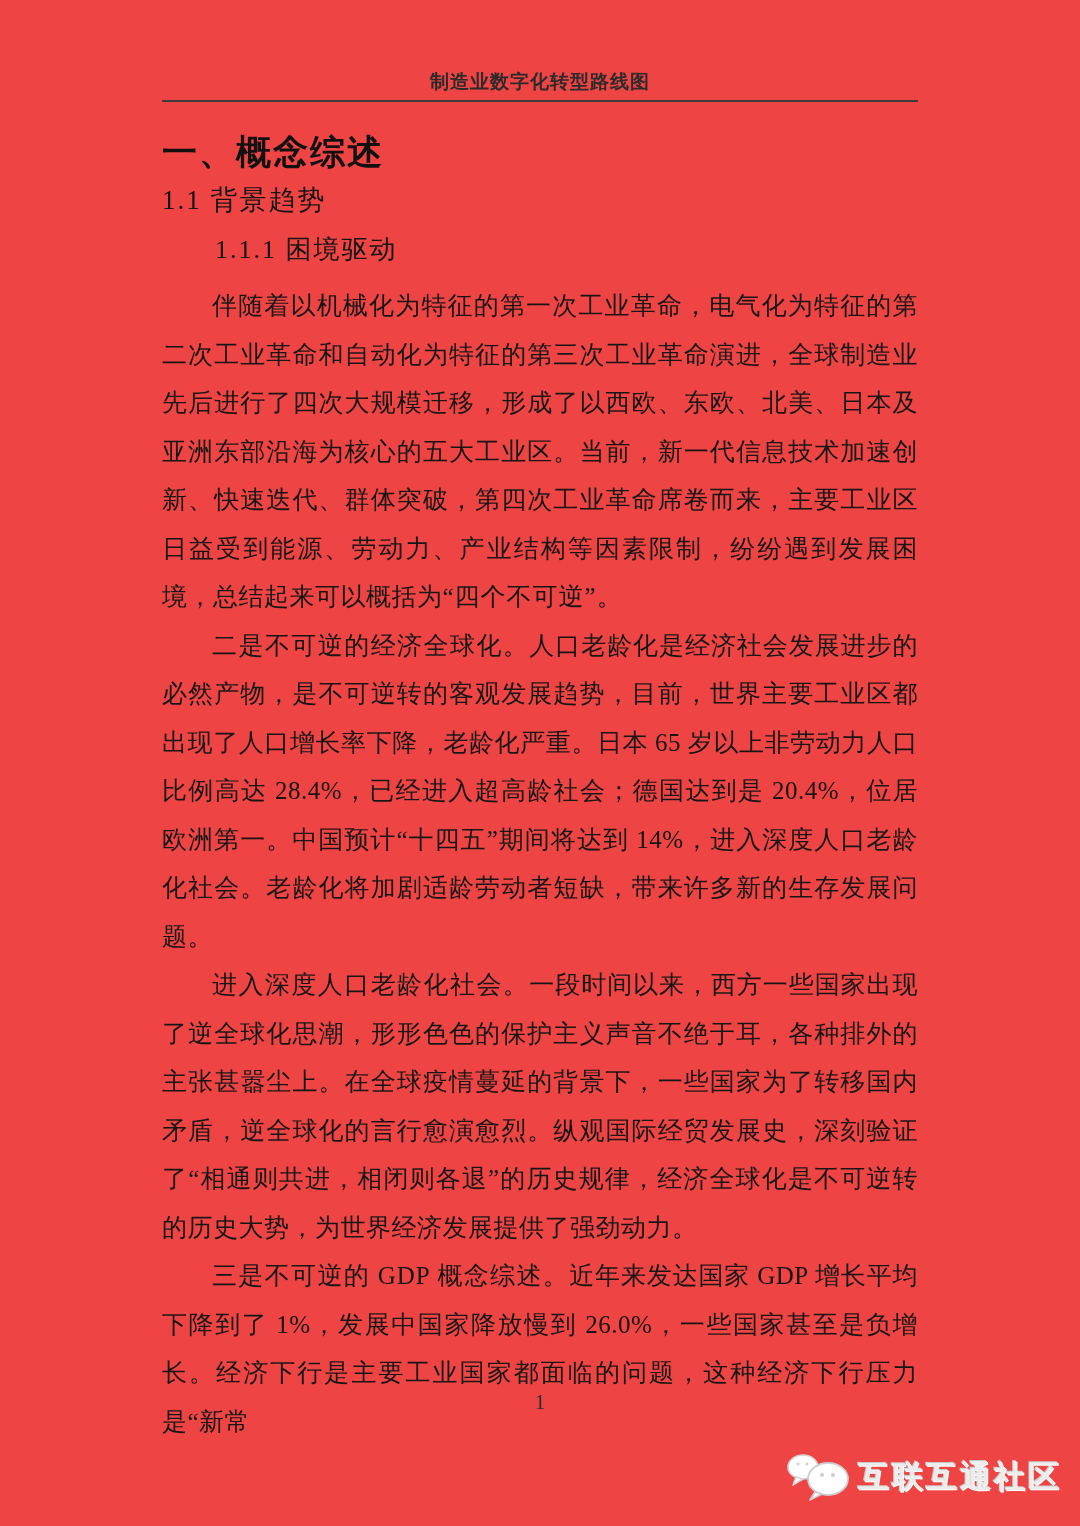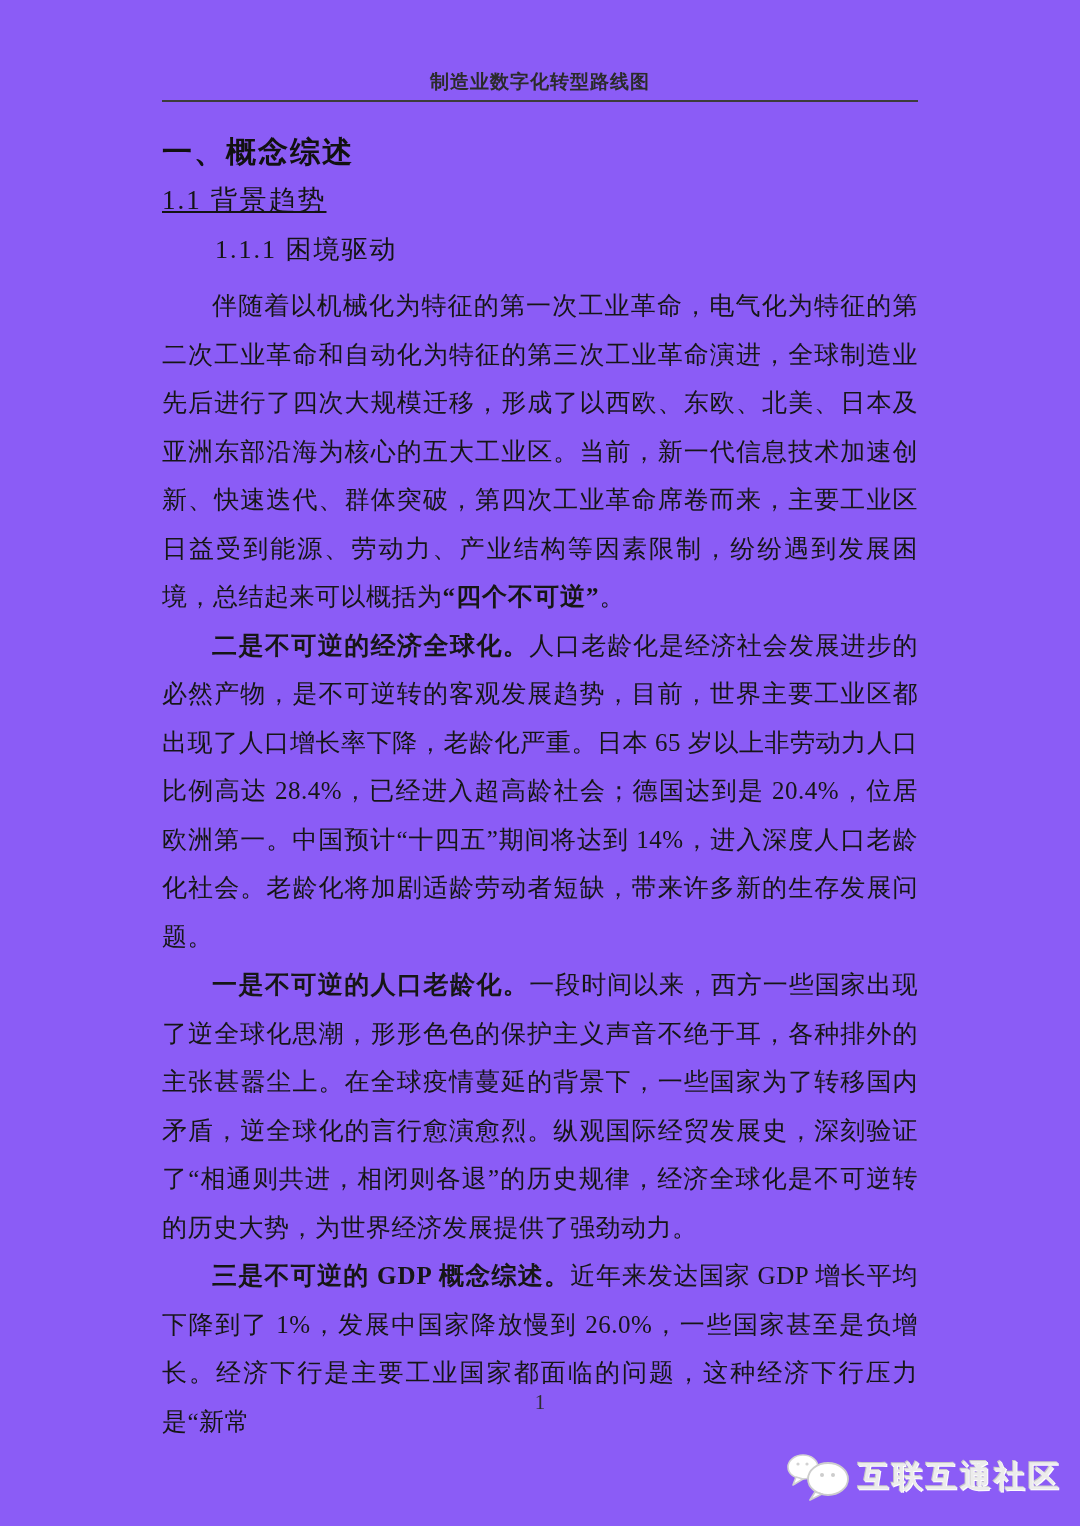--- a/index.html
+++ b/index.html
@@ -4,21 +4,21 @@
 <style>
   html, body {
     margin: 0;
     padding: 0;
     background: #ffffff;
   }
   .page {
     position: relative;
     width: 1080px;
     height: 1526px;
-    background: #8b5cf6;
+    background: #ef4444;
     overflow: hidden;
     font-family: "Liberation Serif", "DejaVu Serif", serif;
     color: #161616;
   }
   .inner {
     padding: 0 162px;
   }
   
   .doc-header {
     padding-top: 70px;
@@ -35,34 +35,33 @@
   .header-rule {
     margin-top: 7px;
     border: 0;
     border-bottom: 2px solid #3c3c3c;
     height: 0;
   }
   
   .h1 {
     margin: 31px 0 0 0;
     font-family: "Liberation Sans", "DejaVu Sans", sans-serif;
-    font-size: 30px;
+    font-size: 35px;
     font-weight: 700;
     line-height: 37px;
     color: #111;
     letter-spacing: 2px;
   }
   .h2 {
     margin: 13px 0 0 0;
     font-size: 27px;
     font-weight: 400;
     line-height: 34px;
     color: #141414;
     letter-spacing: 2px;
-    text-decoration: underline;
   }
   .h3 {
     margin: 16px 0 16px 0;
     padding-left: 53px;
     font-size: 26px;
     font-weight: 400;
     line-height: 33px;
     color: #141414;
     letter-spacing: 2px;
   }
@@ -73,21 +72,21 @@
   .paragraphs p {
     margin: 0;
     font-size: 25px;
     line-height: 48.5px;
     text-align: justify;
     text-indent: 2em;
     color: #161616;
     letter-spacing: 0.5px;
   }
   .paragraphs p span.b {
-    font-weight: 700;
+    font-weight: 400;
     letter-spacing: 1px;
   }
   
   .page-number {
     position: absolute;
     top: 1390px;
     left: 0;
     width: 100%;
     text-align: center;
     font-size: 21px;
@@ -126,21 +125,21 @@
     </header>
 
     <main>
       <h1 class="h1">一、概念综述</h1>
       <h2 class="h2">1.1 背景趋势</h2>
       <h3 class="h3">1.1.1 困境驱动</h3>
 
       <div id="paragraphs" class="paragraphs">
           <p><span>伴随着以机械化为特征的第一次工业革命，电气化为特征的第二次工业革命和自动化为特征的第三次工业革命演进，全球制造业先后进行了四次大规模迁移，形成了以西欧、东欧、北美、日本及亚洲东部沿海为核心的五大工业区。当前，新一代信息技术加速创新、快速迭代、群体突破，第四次工业革命席卷而来，主要工业区日益受到能源、劳动力、产业结构等因素限制，纷纷遇到发展困境，总结起来可以概括为</span><span class="b">“四个不可逆”</span><span>。</span></p>
           <p><span class="b">二是不可逆的经济全球化。</span><span>人口老龄化是经济社会发展进步的必然产物，是不可逆转的客观发展趋势，目前，世界主要工业区都出现了人口增长率下降，老龄化严重。日本 65 岁以上非劳动力人口比例高达 28.4%，已经进入超高龄社会；德国达到是 20.4%，位居欧洲第一。中国预计“十四五”期间将达到 14%，进入深度人口老龄化社会。老龄化将加剧适龄劳动者短缺，带来许多新的生存发展问题。</span></p>
-          <p><span class="b">一是不可逆的人口老龄化。</span><span>一段时间以来，西方一些国家出现了逆全球化思潮，形形色色的保护主义声音不绝于耳，各种排外的主张甚嚣尘上。在全球疫情蔓延的背景下，一些国家为了转移国内矛盾，逆全球化的言行愈演愈烈。纵观国际经贸发展史，深刻验证了“相通则共进，相闭则各退”的历史规律，经济全球化是不可逆转的历史大势，为世界经济发展提供了强劲动力。</span></p>
+          <p><span class="b">进入深度人口老龄化社会。</span><span>一段时间以来，西方一些国家出现了逆全球化思潮，形形色色的保护主义声音不绝于耳，各种排外的主张甚嚣尘上。在全球疫情蔓延的背景下，一些国家为了转移国内矛盾，逆全球化的言行愈演愈烈。纵观国际经贸发展史，深刻验证了“相通则共进，相闭则各退”的历史规律，经济全球化是不可逆转的历史大势，为世界经济发展提供了强劲动力。</span></p>
           <p><span class="b">三是不可逆的 GDP 概念综述。</span><span>近年来发达国家 GDP 增长平均下降到了 1%，发展中国家降放慢到 26.0%，一些国家甚至是负增长。经济下行是主要工业国家都面临的问题，这种经济下行压力是“新常</span></p>
         </div>
     </main>
 
     <div class="page-number">1</div>
 
     <div class="watermark">
       <span class="wm-icon">
         <svg viewBox="0 0 74 50" width="74" height="50" xmlns="http://www.w3.org/2000/svg">
 

